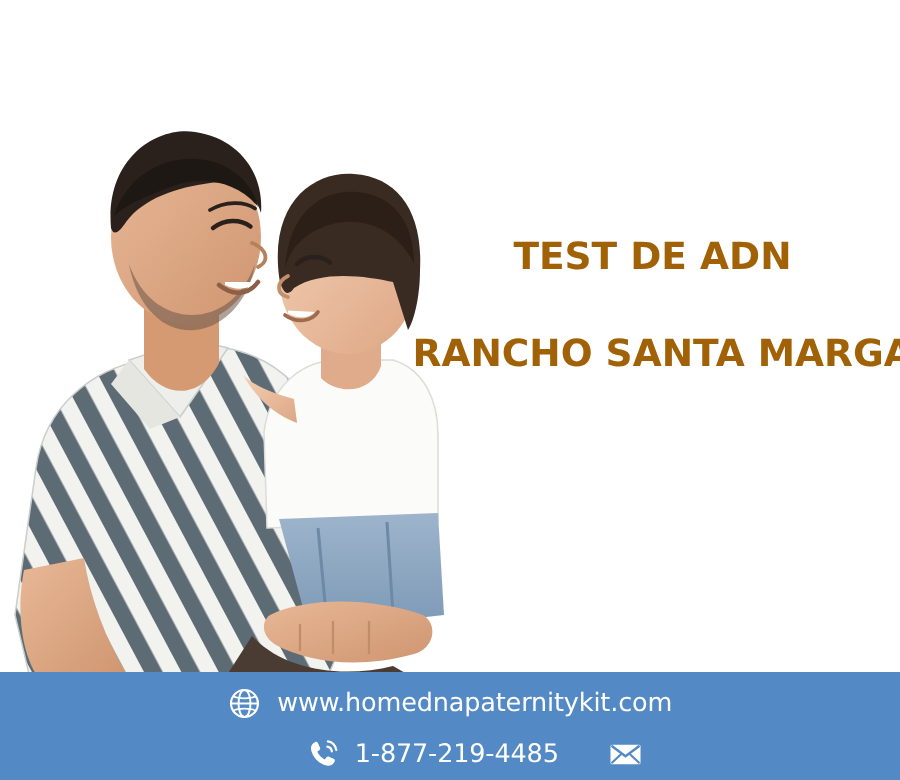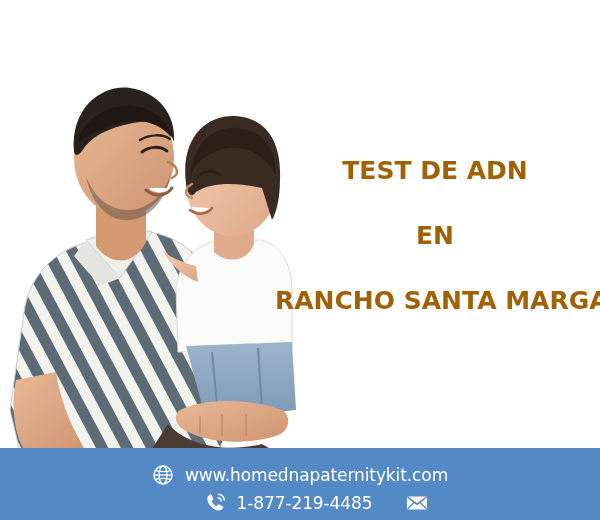--- a/index.html
+++ b/index.html
@@ -93,21 +93,21 @@
     background: #5389c4;
     color: #ffffff;
   }
   .footer-row {
     display: flex;
     align-items: center;
     justify-content: center;
     height: 34px;
     gap: 10px;
   }
-  .footer-row.row-1 { padding-top: 4px; align-items: flex-end; }
+  .footer-row.row-1 { padding-top: 4px; }
   .footer-row.row-2 { gap: 0; margin-left: 32px; }
   .f-item {
     display: flex;
     align-items: center;
     gap: 11px;
   }
   .f-item + .f-item { margin-left: 34px; }
   .f-text {
     color: #ffffff;
     font-family: "DejaVu Sans", sans-serif;
@@ -215,21 +215,20 @@
       <path d="M180 330 C204 318 248 318 282 330 C292 336 290 352 276 356
                C240 366 206 362 184 350 C174 344 174 334 180 330 Z" fill="url(#skinM)"></path>
       <path d="M200 336 L200 354 M222 334 L222 356 M246 334 L246 356" fill="none" stroke="#c08d69" stroke-width="1.5"></path>
 
       <path d="M168 344 C190 368 230 372 262 364 L276 372 L150 372 Z" fill="#4a3c33"></path>
     </svg>
   </div>
 
   <div class="headline">
     <div class="line line-1">TEST DE ADN</div>
-    <div class="line line-2">EN</div>
     <div class="line line-3">RANCHO SANTA MARGARITA</div>
   </div>
 
   <div class="footer">
 
     <div class="footer-row row-1">
       <div class="f-item">
         <span class="f-icon">
           <svg width="22" height="22" viewBox="0 0 22 22" xmlns="http://www.w3.org/2000/svg" aria-hidden="true">
             <circle cx="11" cy="11" r="9" fill="none" stroke="#ffffff" stroke-width="1.4"></circle>

